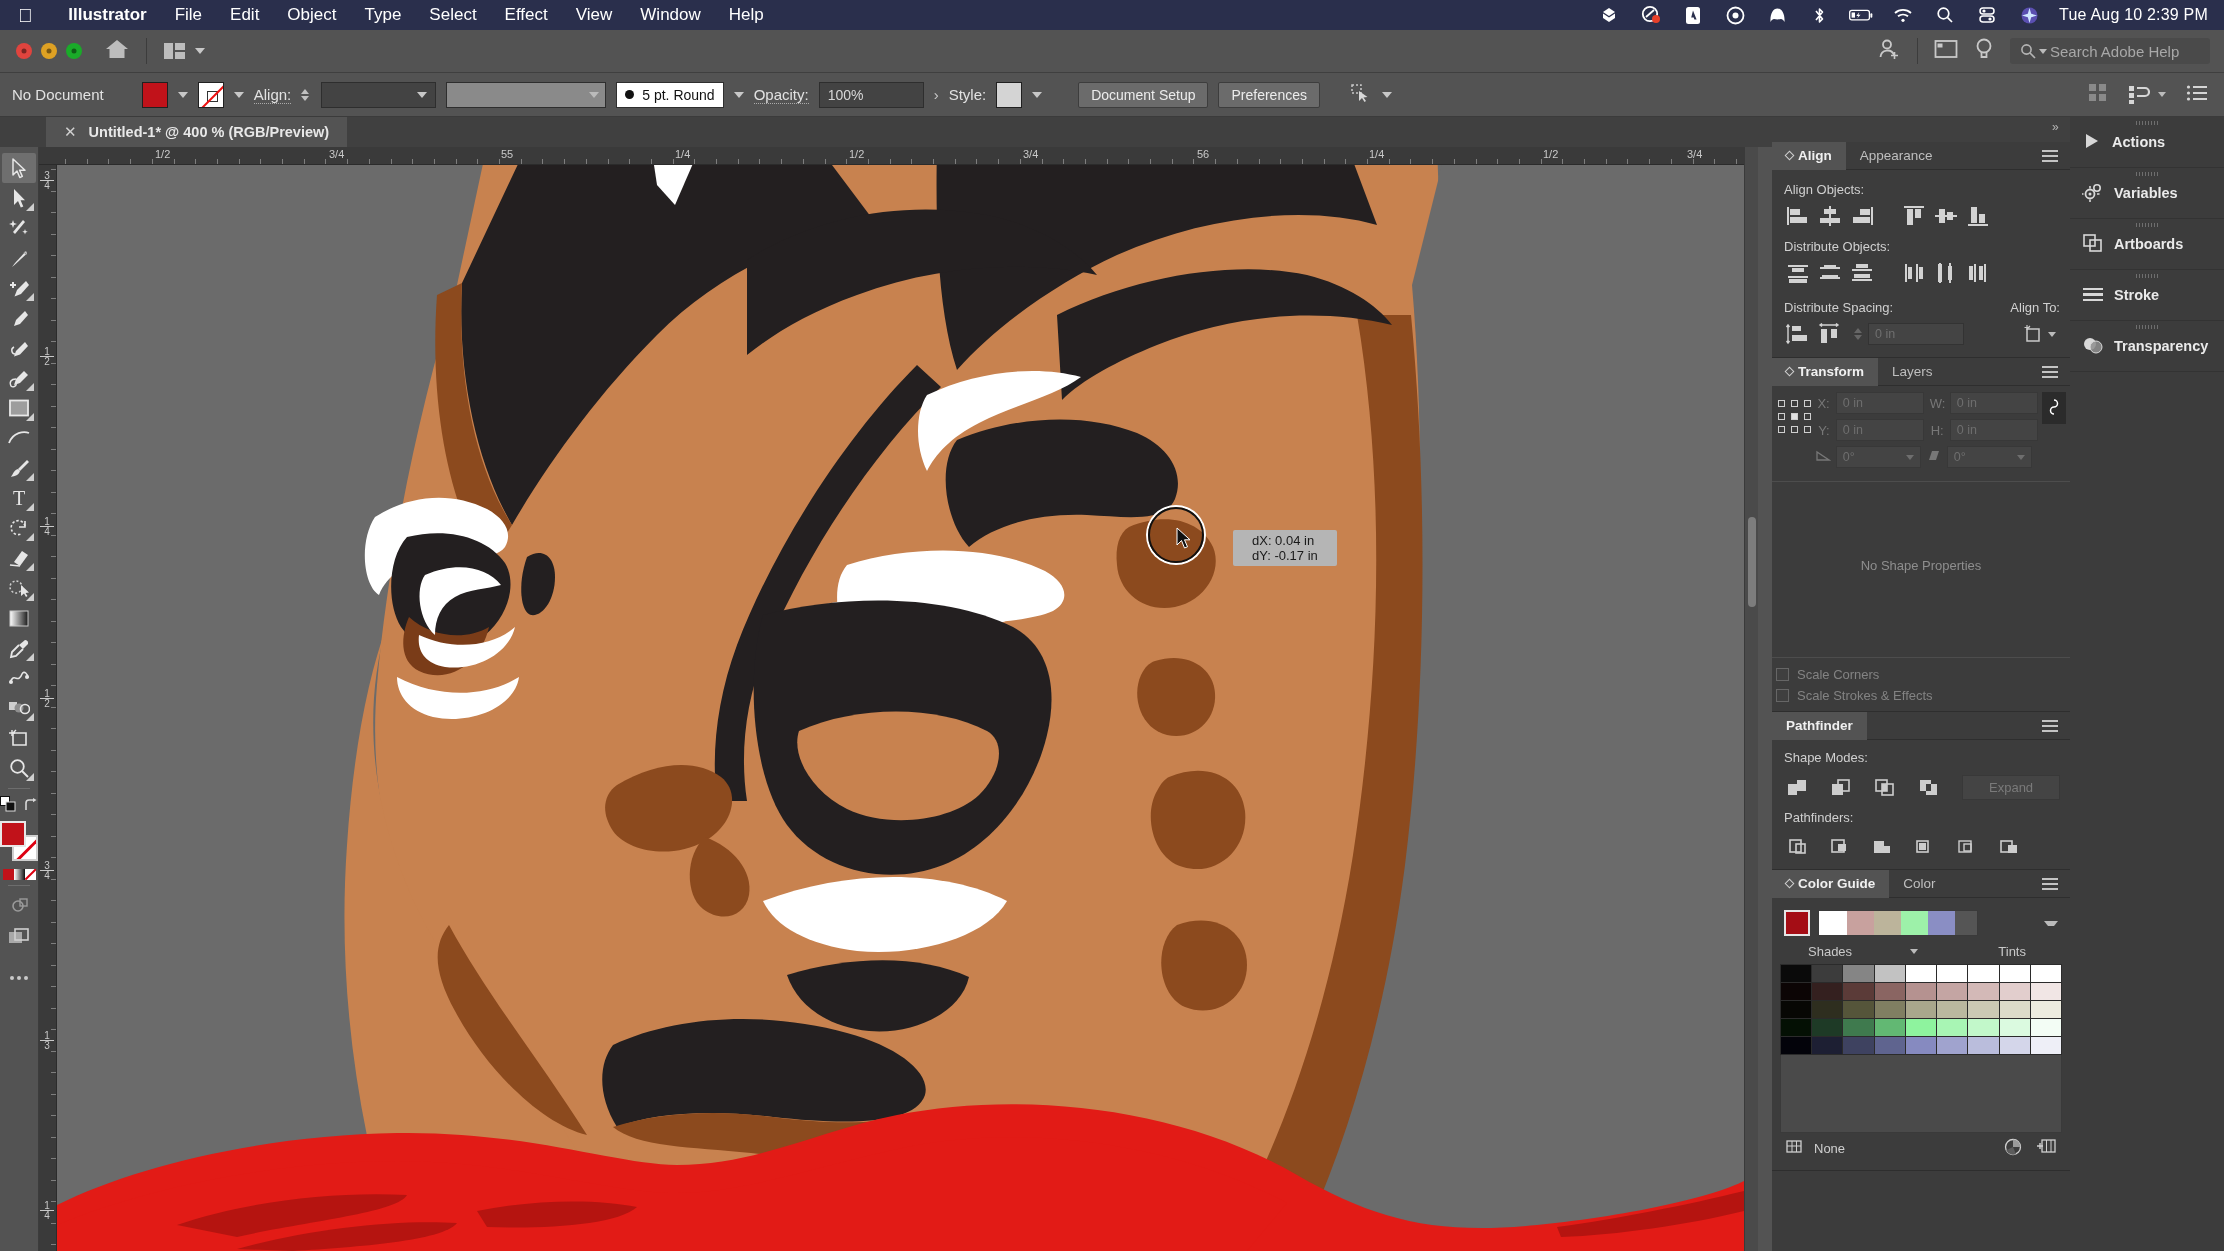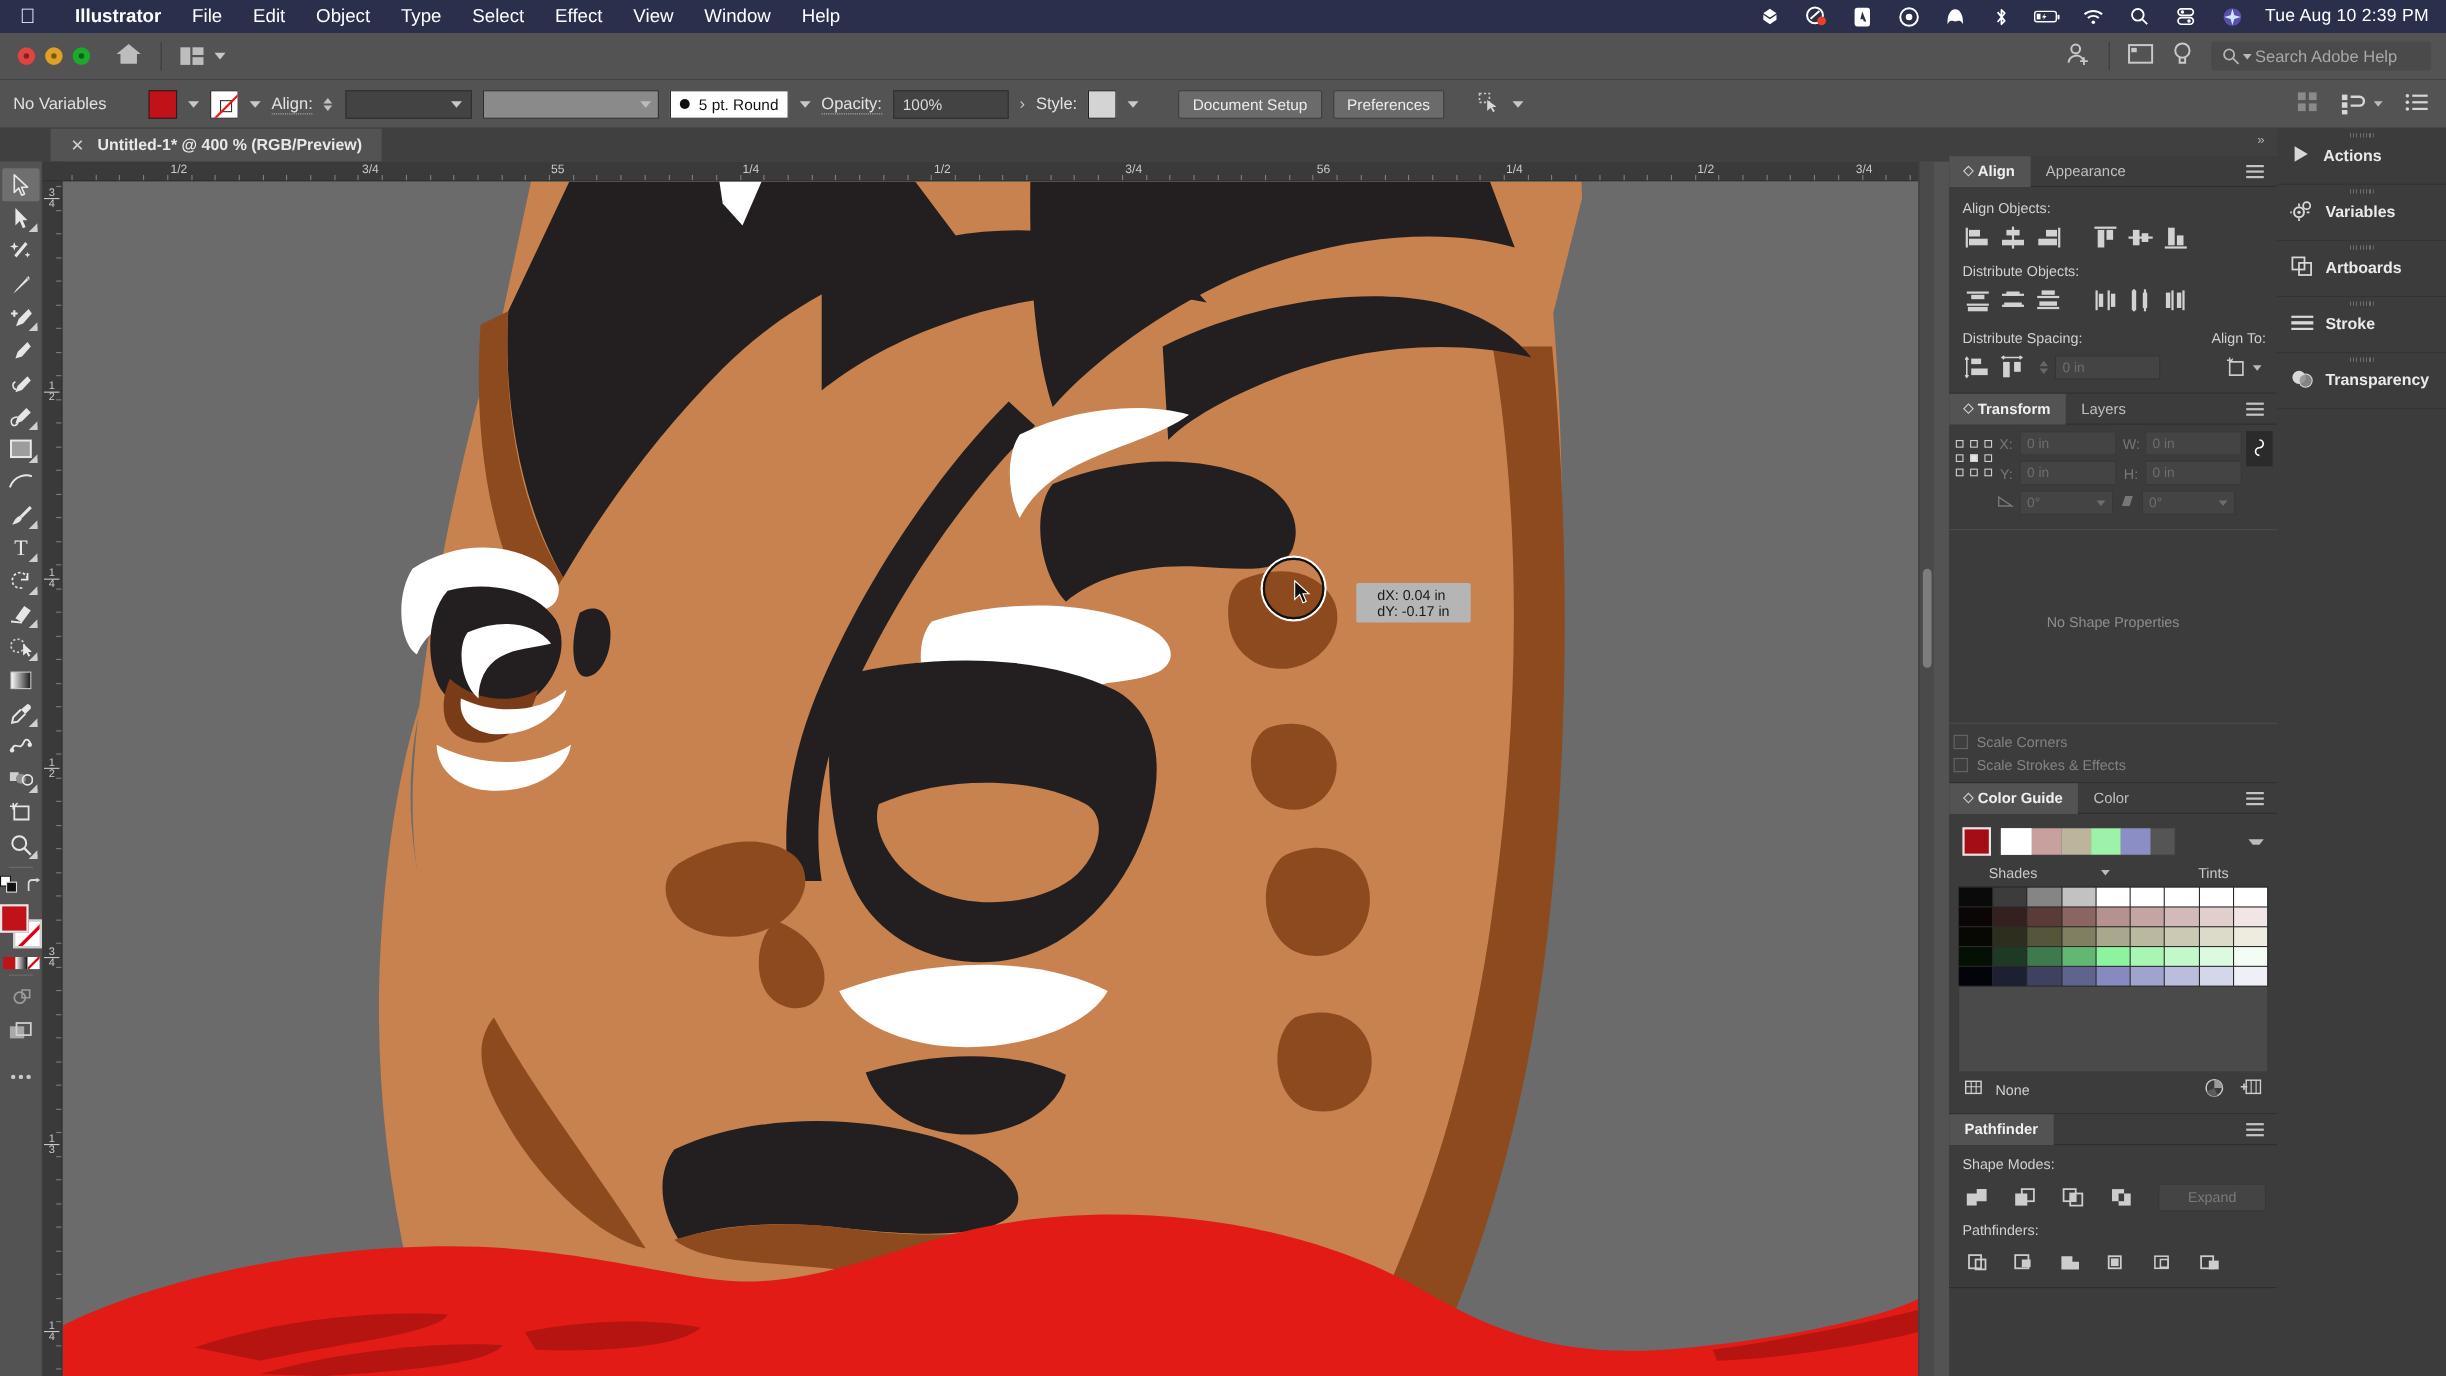--- a/index.html
+++ b/index.html
@@ -380,21 +380,21 @@
             <circle cx="6.5" cy="6.5" r="4.6" fill="none" stroke="#b4b4b4" stroke-width="1.6"></circle>
             <path d="M10 10 L15 15" stroke="#b4b4b4" stroke-width="1.6"></path>
           </svg>
         <span class="caret-sm"></span>
         <span>Search Adobe Help</span>
       </div>
     </div>
   </div>
 
   <div class="controlbar">
-    <span class="cb-label">No Variables</span>
+    <span class="cb-label">No Document</span>
     <div style="width:18px"></div>
     <div class="swatch-box swatch-red"></div>
     <span class="caret"></span>
     <div class="swatch-box swatch-none"></div>
     <span class="caret"></span>
     <span class="cb-label underl">Align:</span>
     <div class="stepper">
         <i class="up"></i>
         <i class="dn"></i>
       </div>
@@ -1139,20 +1139,102 @@
       </div>
       <div class="cbox-row" style="padding-bottom:8px">
         <span class="cbx"></span>
         <span>Scale Strokes &amp; Effects</span>
       </div>
     </div>
 
     <div class="panel">
       <div class="panel-tabs">
         <div class="ptab active">
+          <span>Pathfinder</span>
+        </div>
+        <div class="panel-menu">
+            <i></i>
+            <i></i>
+            <i></i>
+          </div>
+      </div>
+      <div class="panel-body" style="padding:6px 10px">
+        <div class="sect-label">Shape Modes:</div>
+        <div class="pf-row">
+          <div class="pf-btn">
+              <svg width="22" height="20" viewBox="0 0 22 20">
+                <path d="M2 6 H11 V2 H20 V13 H11 V17 H2Z" fill="#cdcdcd"></path>
+              </svg>
+            </div>
+          <div class="pf-btn">
+              <svg width="22" height="20" viewBox="0 0 22 20">
+                <rect x="2" y="6" width="11" height="11" fill="#cdcdcd"></rect>
+                <rect x="8" y="2" width="11" height="11" fill="none" stroke="#cdcdcd" stroke-width="1.6"></rect>
+              </svg>
+            </div>
+          <div class="pf-btn">
+              <svg width="22" height="20" viewBox="0 0 22 20">
+                <rect x="2" y="2" width="11" height="11" fill="none" stroke="#cdcdcd" stroke-width="1.6"></rect>
+                <rect x="8" y="6" width="11" height="11" fill="none" stroke="#cdcdcd" stroke-width="1.6"></rect>
+                <rect x="8" y="6" width="5" height="7" fill="#cdcdcd"></rect>
+              </svg>
+            </div>
+          <div class="pf-btn">
+              <svg width="22" height="20" viewBox="0 0 22 20">
+                <rect x="2" y="2" width="11" height="11" fill="#cdcdcd"></rect>
+                <rect x="8" y="6" width="11" height="11" fill="#cdcdcd"></rect>
+                <rect x="8" y="6" width="5" height="7" fill="#3c3c3c"></rect>
+              </svg>
+            </div>
+          <div class="expand-btn">Expand</div>
+        </div>
+        <div class="sect-label" style="margin-top:6px">Pathfinders:</div>
+        <div class="pf-row" style="gap:16px">
+          <div class="pf-btn">
+              <svg width="22" height="20" viewBox="0 0 22 20">
+                <rect x="2" y="3" width="11" height="12" fill="none" stroke="#cdcdcd" stroke-width="1.6"></rect>
+                <rect x="8" y="7" width="9" height="9" fill="none" stroke="#cdcdcd" stroke-width="1.6"></rect>
+              </svg>
+            </div>
+          <div class="pf-btn">
+              <svg width="22" height="20" viewBox="0 0 22 20">
+                <rect x="2" y="3" width="12" height="12" fill="none" stroke="#cdcdcd" stroke-width="1.6"></rect>
+                <rect x="8" y="7" width="8" height="7" fill="#cdcdcd"></rect>
+              </svg>
+            </div>
+          <div class="pf-btn">
+              <svg width="22" height="20" viewBox="0 0 22 20">
+                <path d="M2 4 H12 V9 H18 V16 H2Z" fill="#cdcdcd"></path>
+              </svg>
+            </div>
+          <div class="pf-btn">
+              <svg width="22" height="20" viewBox="0 0 22 20">
+                <rect x="3" y="4" width="11" height="11" fill="none" stroke="#cdcdcd" stroke-width="1.6"></rect>
+                <rect x="5" y="6" width="7" height="7" fill="#cdcdcd"></rect>
+              </svg>
+            </div>
+          <div class="pf-btn">
+              <svg width="22" height="20" viewBox="0 0 22 20">
+                <rect x="3" y="4" width="12" height="11" fill="none" stroke="#cdcdcd" stroke-width="1.4"></rect>
+                <rect x="8" y="7" width="7" height="7" fill="none" stroke="#cdcdcd" stroke-width="1.4"></rect>
+              </svg>
+            </div>
+          <div class="pf-btn">
+              <svg width="22" height="20" viewBox="0 0 22 20">
+                <rect x="3" y="4" width="11" height="11" fill="none" stroke="#cdcdcd" stroke-width="1.6"></rect>
+                <rect x="10" y="8" width="9" height="8" fill="#cdcdcd"></rect>
+              </svg>
+            </div>
+        </div>
+      </div>
+    </div>
+
+    <div class="panel">
+      <div class="panel-tabs">
+        <div class="ptab active">
           <span class="diamond"></span>
           <span>Color Guide</span>
         </div>
         <div class="ptab">
           <span>Color</span>
         </div>
         <div class="panel-menu">
             <i></i>
             <i></i>
             <i></i>
@@ -1243,102 +1325,20 @@
               <svg width="20" height="16" viewBox="0 0 20 16">
                   <rect x="6" y="2" width="13" height="12" fill="none" stroke="#d0d0d0" stroke-width="1.3"></rect>
                   <path d="M10.5 2 V14 M15 2 V14" stroke="#d0d0d0" stroke-width="1"></path>
                   <path d="M2 5 V11 M-1 8 H5" stroke="#d0d0d0" stroke-width="1.4" transform="translate(2,0)"></path>
                 </svg>
             </span>
           </span>
         </div>
       </div>
     </div>
-
-    <div class="panel">
-      <div class="panel-tabs">
-        <div class="ptab active">
-          <span>Pathfinder</span>
-        </div>
-        <div class="panel-menu">
-            <i></i>
-            <i></i>
-            <i></i>
-          </div>
-      </div>
-      <div class="panel-body" style="padding:6px 10px">
-        <div class="sect-label">Shape Modes:</div>
-        <div class="pf-row">
-          <div class="pf-btn">
-              <svg width="22" height="20" viewBox="0 0 22 20">
-                <path d="M2 6 H11 V2 H20 V13 H11 V17 H2Z" fill="#cdcdcd"></path>
-              </svg>
-            </div>
-          <div class="pf-btn">
-              <svg width="22" height="20" viewBox="0 0 22 20">
-                <rect x="2" y="6" width="11" height="11" fill="#cdcdcd"></rect>
-                <rect x="8" y="2" width="11" height="11" fill="none" stroke="#cdcdcd" stroke-width="1.6"></rect>
-              </svg>
-            </div>
-          <div class="pf-btn">
-              <svg width="22" height="20" viewBox="0 0 22 20">
-                <rect x="2" y="2" width="11" height="11" fill="none" stroke="#cdcdcd" stroke-width="1.6"></rect>
-                <rect x="8" y="6" width="11" height="11" fill="none" stroke="#cdcdcd" stroke-width="1.6"></rect>
-                <rect x="8" y="6" width="5" height="7" fill="#cdcdcd"></rect>
-              </svg>
-            </div>
-          <div class="pf-btn">
-              <svg width="22" height="20" viewBox="0 0 22 20">
-                <rect x="2" y="2" width="11" height="11" fill="#cdcdcd"></rect>
-                <rect x="8" y="6" width="11" height="11" fill="#cdcdcd"></rect>
-                <rect x="8" y="6" width="5" height="7" fill="#3c3c3c"></rect>
-              </svg>
-            </div>
-          <div class="expand-btn">Expand</div>
-        </div>
-        <div class="sect-label" style="margin-top:6px">Pathfinders:</div>
-        <div class="pf-row" style="gap:16px">
-          <div class="pf-btn">
-              <svg width="22" height="20" viewBox="0 0 22 20">
-                <rect x="2" y="3" width="11" height="12" fill="none" stroke="#cdcdcd" stroke-width="1.6"></rect>
-                <rect x="8" y="7" width="9" height="9" fill="none" stroke="#cdcdcd" stroke-width="1.6"></rect>
-              </svg>
-            </div>
-          <div class="pf-btn">
-              <svg width="22" height="20" viewBox="0 0 22 20">
-                <rect x="2" y="3" width="12" height="12" fill="none" stroke="#cdcdcd" stroke-width="1.6"></rect>
-                <rect x="8" y="7" width="8" height="7" fill="#cdcdcd"></rect>
-              </svg>
-            </div>
-          <div class="pf-btn">
-              <svg width="22" height="20" viewBox="0 0 22 20">
-                <path d="M2 4 H12 V9 H18 V16 H2Z" fill="#cdcdcd"></path>
-              </svg>
-            </div>
-          <div class="pf-btn">
-              <svg width="22" height="20" viewBox="0 0 22 20">
-                <rect x="3" y="4" width="11" height="11" fill="none" stroke="#cdcdcd" stroke-width="1.6"></rect>
-                <rect x="5" y="6" width="7" height="7" fill="#cdcdcd"></rect>
-              </svg>
-            </div>
-          <div class="pf-btn">
-              <svg width="22" height="20" viewBox="0 0 22 20">
-                <rect x="3" y="4" width="12" height="11" fill="none" stroke="#cdcdcd" stroke-width="1.4"></rect>
-                <rect x="8" y="7" width="7" height="7" fill="none" stroke="#cdcdcd" stroke-width="1.4"></rect>
-              </svg>
-            </div>
-          <div class="pf-btn">
-              <svg width="22" height="20" viewBox="0 0 22 20">
-                <rect x="3" y="4" width="11" height="11" fill="none" stroke="#cdcdcd" stroke-width="1.6"></rect>
-                <rect x="10" y="8" width="9" height="8" fill="#cdcdcd"></rect>
-              </svg>
-            </div>
-        </div>
-      </div>
-    </div>
   </div>
 
   <div class="icondock">
     <div class="dock-item">
       <span class="dock-grip"></span>
       <span>
         <svg width="20" height="18" viewBox="0 0 20 18">
             <path d="M4 2 L16 9 L4 16Z" fill="#d8d8d8"></path>
           </svg>
       </span>

